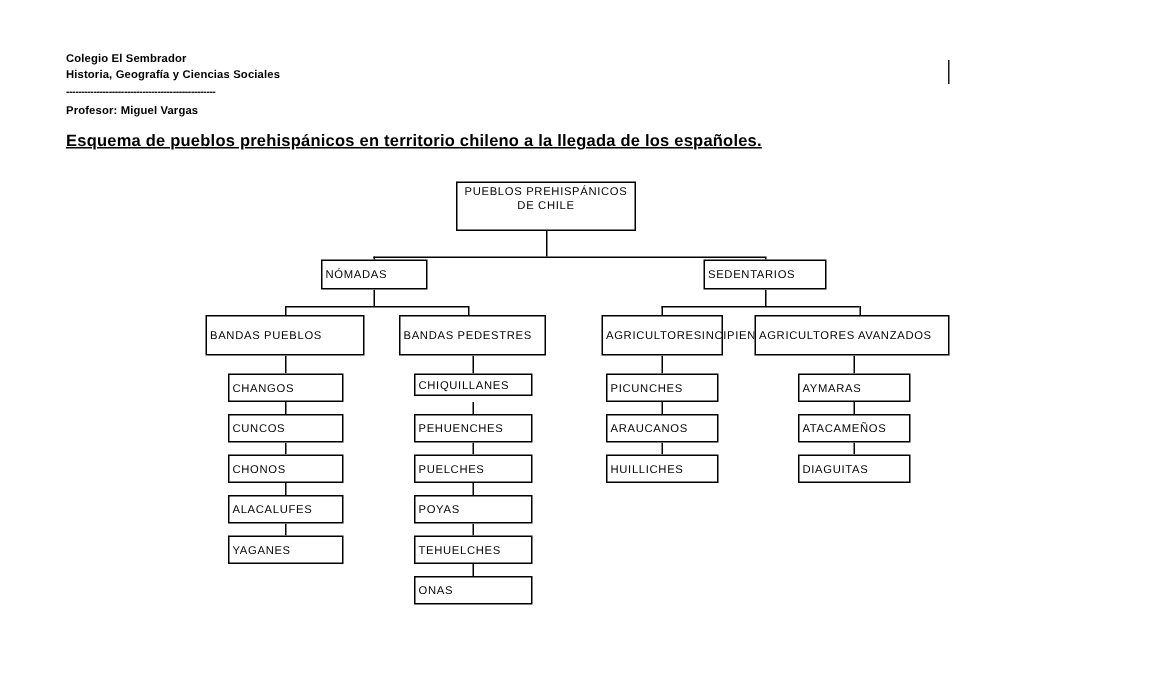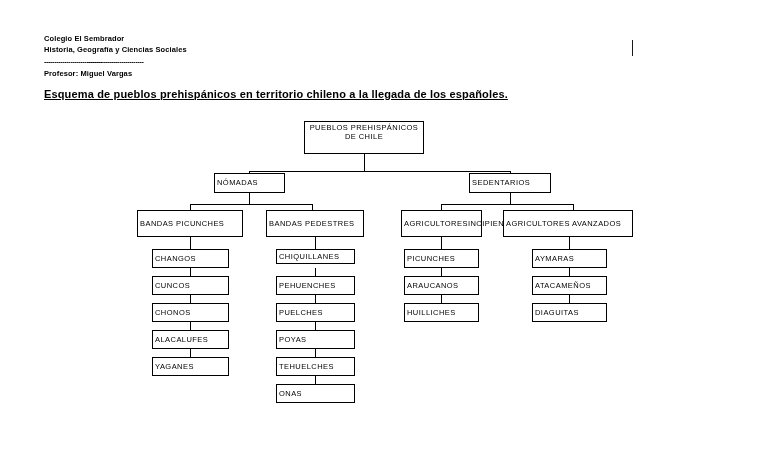--- a/index.html
+++ b/index.html
@@ -129,21 +129,21 @@
   <div class="conn h" style="left:190px; top:204px; width:122px;"></div>
   <div class="conn v" style="left:190px; top:204px; height:7px;"></div>
   <div class="conn v" style="left:312px; top:204px; height:7px;"></div>
 
   <div class="conn v" style="left:510px; top:193px; height:11px;"></div>
   <div class="conn h" style="left:441px; top:204px; width:132px;"></div>
   <div class="conn v" style="left:441px; top:204px; height:7px;"></div>
   <div class="conn v" style="left:573px; top:204px; height:7px;"></div>
 
   <div class="node" style="left:137px; top:210px; width:106px; height:27px;">
-    <span>BANDAS PICUNCHES</span>
+    <span>BANDAS PUEBLOS</span>
   </div>
   <div class="node" style="left:266px; top:210px; width:98px; height:27px;">
     <span>BANDAS PEDESTRES</span>
   </div>
   <div class="node two-line" style="left:401px; top:210px; width:81px; height:27px; flex-direction:row;">
     <span>AGRICULTORES</span>
     <span>INCIPIENTES</span>
   </div>
   <div class="node" style="left:503px; top:210px; width:130px; height:27px;">
     <span>AGRICULTORES AVANZADOS</span>

